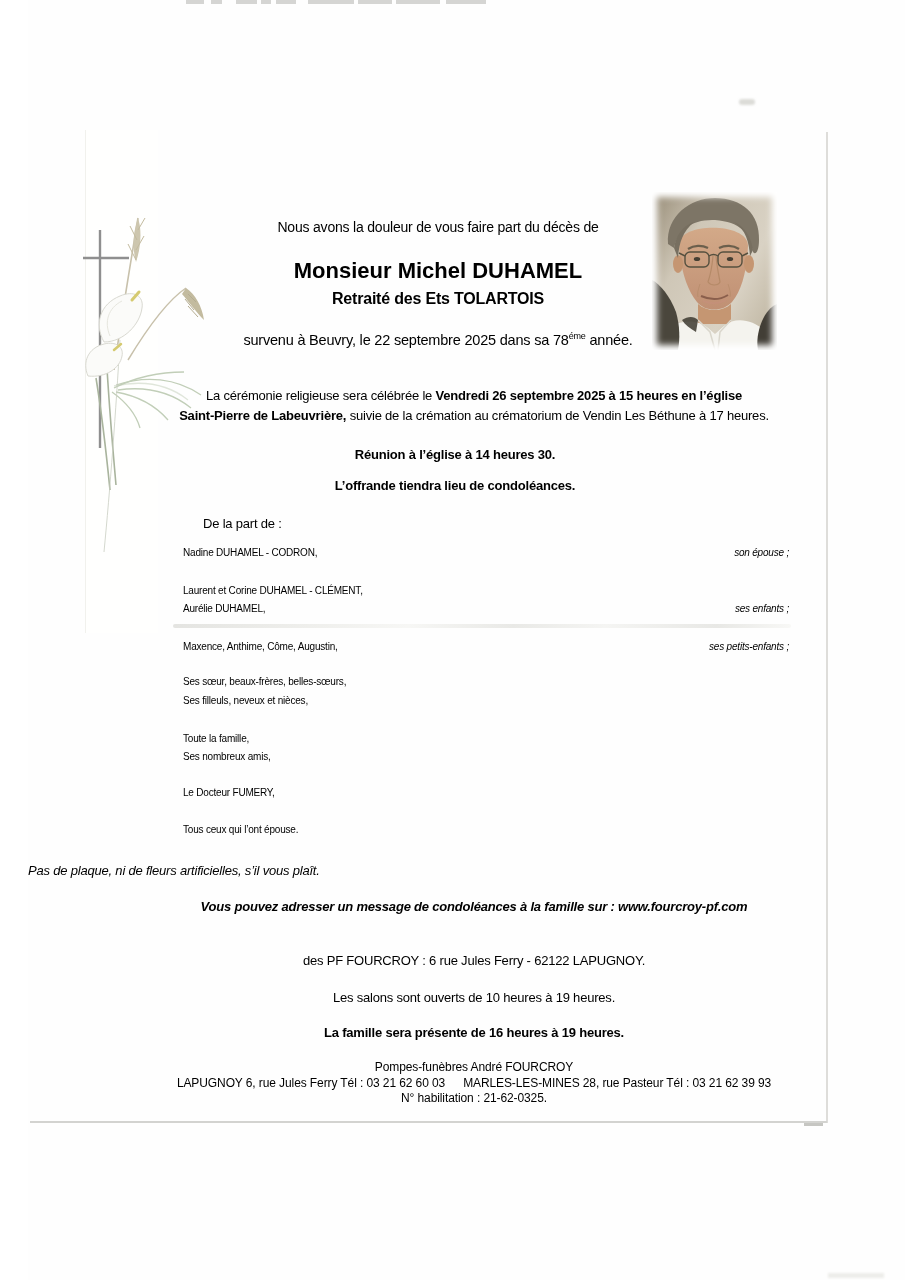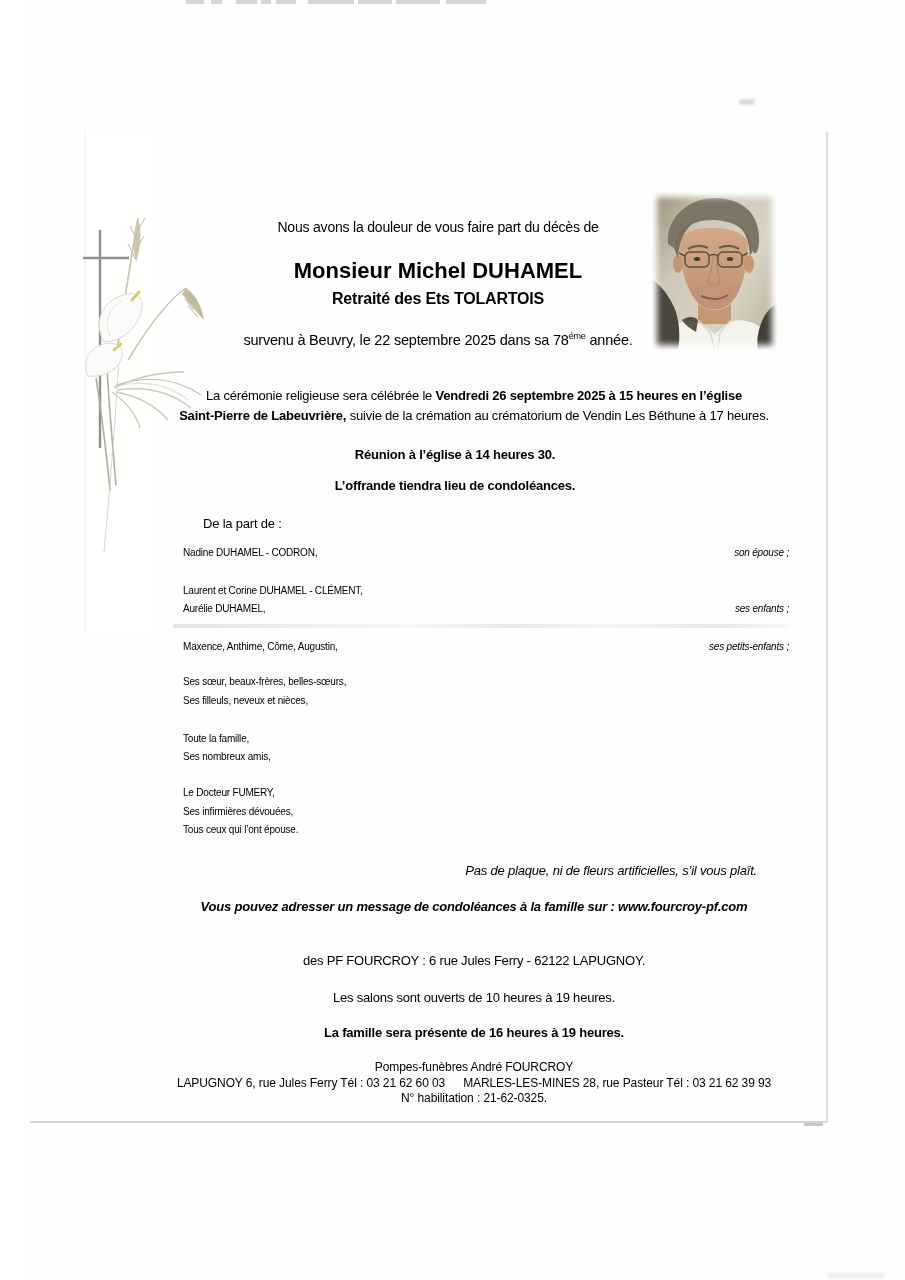--- a/index.html
+++ b/index.html
@@ -164,24 +164,23 @@
 
   <div class="frow" style="top:547px"><span>Nadine DUHAMEL - CODRON,</span><span class="rel">son épouse ;</span></div>
   <div class="frow" style="top:585px"><span>Laurent et Corine DUHAMEL - CLÉMENT,</span><span class="rel"></span></div>
   <div class="frow" style="top:641px"><span>Maxence, Anthime, Côme, Augustin,</span><span class="rel">ses petits-enfants ;</span></div>
   <div class="frow" style="top:603px"><span>Aurélie DUHAMEL,</span><span class="rel">ses enfants ;</span></div>
   <div class="frow" style="top:676px"><span>Ses sœur, beaux-frères, belles-sœurs,</span></div>
   <div class="frow" style="top:695px"><span>Ses filleuls, neveux et nièces,</span></div>
   <div class="frow" style="top:733px"><span>Toute la famille,</span></div>
   <div class="frow" style="top:751px"><span>Ses nombreux amis,</span></div>
   <div class="frow" style="top:787px"><span>Le Docteur FUMERY,</span></div>
-  <div class="frow" style="top:806px"><span>Ses infirmières dévouées,</span></div>
   <div class="frow" style="top:824px"><span>Tous ceux qui l’ont épouse.</span></div>
 
-  <div class="abs txt i" style="left:0;top:861px;width:729px;text-align:right">Pas de plaque, ni de fleurs artificielles, s’il vous plaît.</div>
+  <div class="abs txt i" style="left:0;top:861px;width:729px;text-align:left">Pas de plaque, ni de fleurs artificielles, s’il vous plaît.</div>
   <div class="abs ctr txt b i" style="left:96px;top:897px;width:700px">Vous pouvez adresser un message de condoléances à la famille sur : www.fourcroy-pf.com</div>
   <div class="abs ctr txt" style="left:96px;top:951px;width:700px">des PF FOURCROY : 6 rue Jules Ferry - 62122 LAPUGNOY.</div>
   <div class="abs ctr txt" style="left:96px;top:988px;width:700px">Les salons sont ouverts de 10 heures à 19 heures.</div>
   <div class="abs ctr txt b" style="left:96px;top:1023px;width:700px">La famille sera présente de 16 heures à 19 heures.</div>
 
   <div class="abs ctr small" style="left:96px;top:1060px;width:700px">Pompes-funèbres André FOURCROY</div>
   <div class="abs ctr small" style="left:66px;top:1076px;width:760px"><span>LAPUGNOY 6, rue Jules Ferry Tél : 03 21 62 60 03</span><span style="display:inline-block;width:18px"></span><span>MARLES-LES-MINES 28, rue Pasteur Tél : 03 21 62 39 93</span></div>
   <div class="abs ctr small" style="left:96px;top:1091px;width:700px">N° habilitation : 21-62-0325.</div>
 
 </div>

